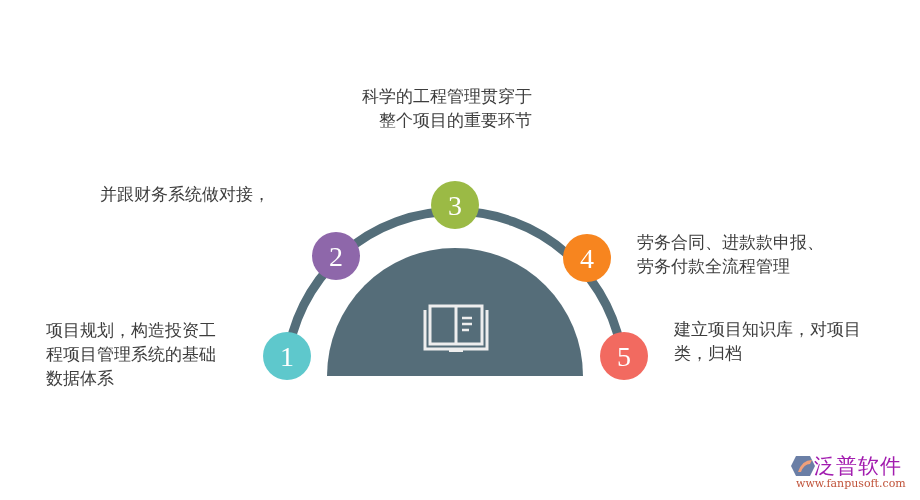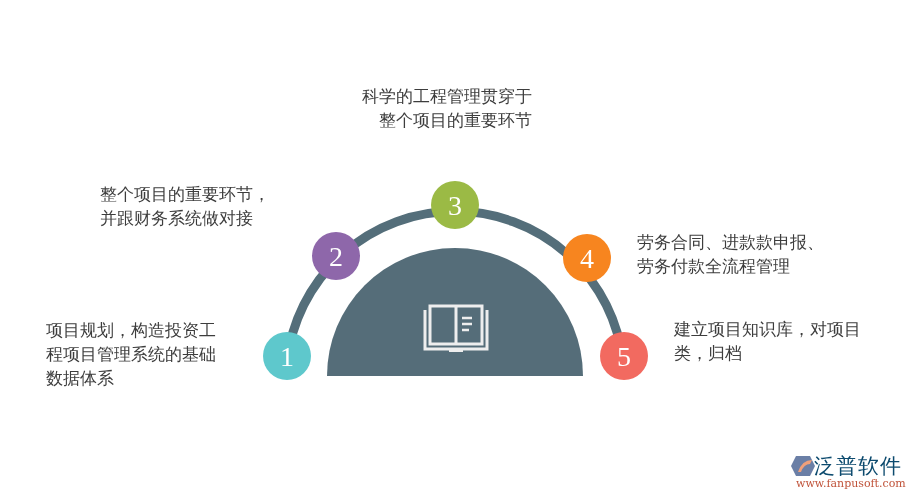--- a/index.html
+++ b/index.html
@@ -2,21 +2,21 @@
 <html><head>
 <meta charset="utf-8">
 <style>
   html, body { margin:0; padding:0; }
   body { width:920px; height:500px; background:#ffffff; position:relative; overflow:hidden;
          font-family:"DejaVu Sans","Liberation Sans",sans-serif; }
   .label { position:absolute; color:#3d3d3d; font-size:17px; line-height:24px; white-space:nowrap; }
   svg.diagram { position:absolute; left:0; top:0; }
   .num { font-family:"Liberation Serif","DejaVu Serif",serif; font-size:28px; fill:#ffffff; }
   .logo { position:absolute; left:788px; top:452px; width:130px; height:42px; }
-  .logo-name { position:absolute; left:26px; top:0px; font-size:21px; color:#0c4a6e; letter-spacing:1px; }
+  .logo-name { position:absolute; left:26px; top:0px; font-size:21px; color:#a21caf; letter-spacing:1px; }
   .logo-url { position:absolute; left:8px; top:25px; font-family:"DejaVu Serif","Liberation Serif",serif; font-size:11px; color:#c0533a; }
 </style>
 </head>
 <body>
 
 <svg class="diagram" width="920" height="500" viewBox="0 0 920 500">
 
   <path d="M 287 362 A 169 169 0 0 1 623 362" fill="none" stroke="#546e7a" stroke-width="9"></path>
 
   <path d="M 327 376 A 128 128 0 0 1 583 376 Z" fill="#556d79"></path>
@@ -53,22 +53,21 @@
   </g>
 </svg>
 
 <div class="label" style="left:46px; top:318px;">
   <div>项目规划，构造投资工</div>
   <div>程项目管理系统的基础</div>
   <div>数据体系</div>
 </div>
 
 <div class="label" style="left:100px; top:182px;">
-  <div>整个项目的重要环节，</div>
-  <div>并跟财务系统做对接</div>
+  <div>并跟财务系统做对接，</div>
 </div>
 
 <div class="label" style="left:362px; top:84px;text-align:right;">
   <div>科学的工程管理贯穿于</div>
   <div>整个项目的重要环节</div>
 </div>
 
 <div class="label" style="left:637px; top:187px;margin-top:43px;">
   <div>劳务合同、进款款申报、</div>
   <div>劳务付款全流程管理</div>

